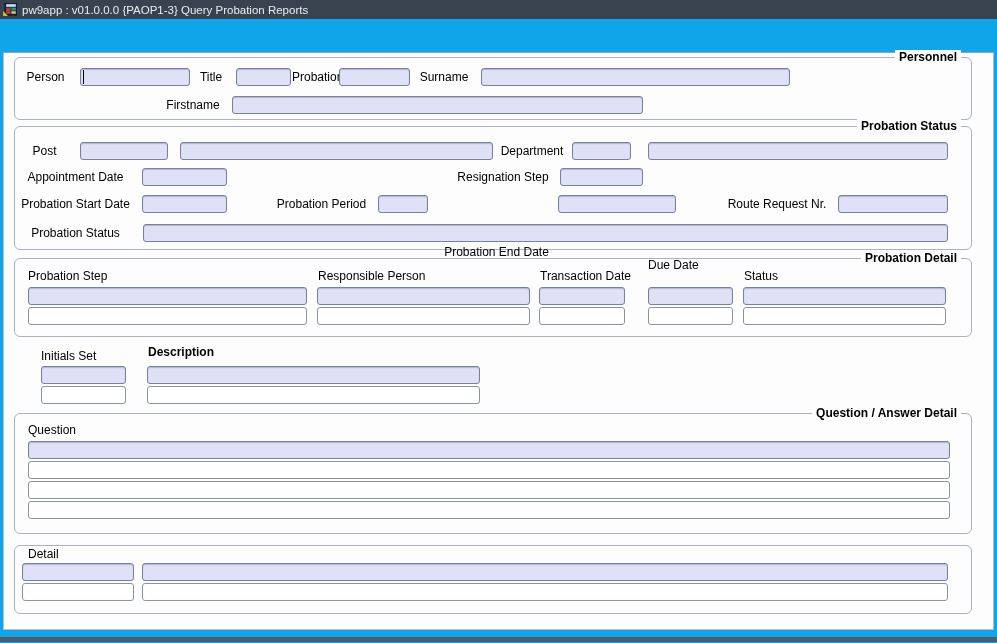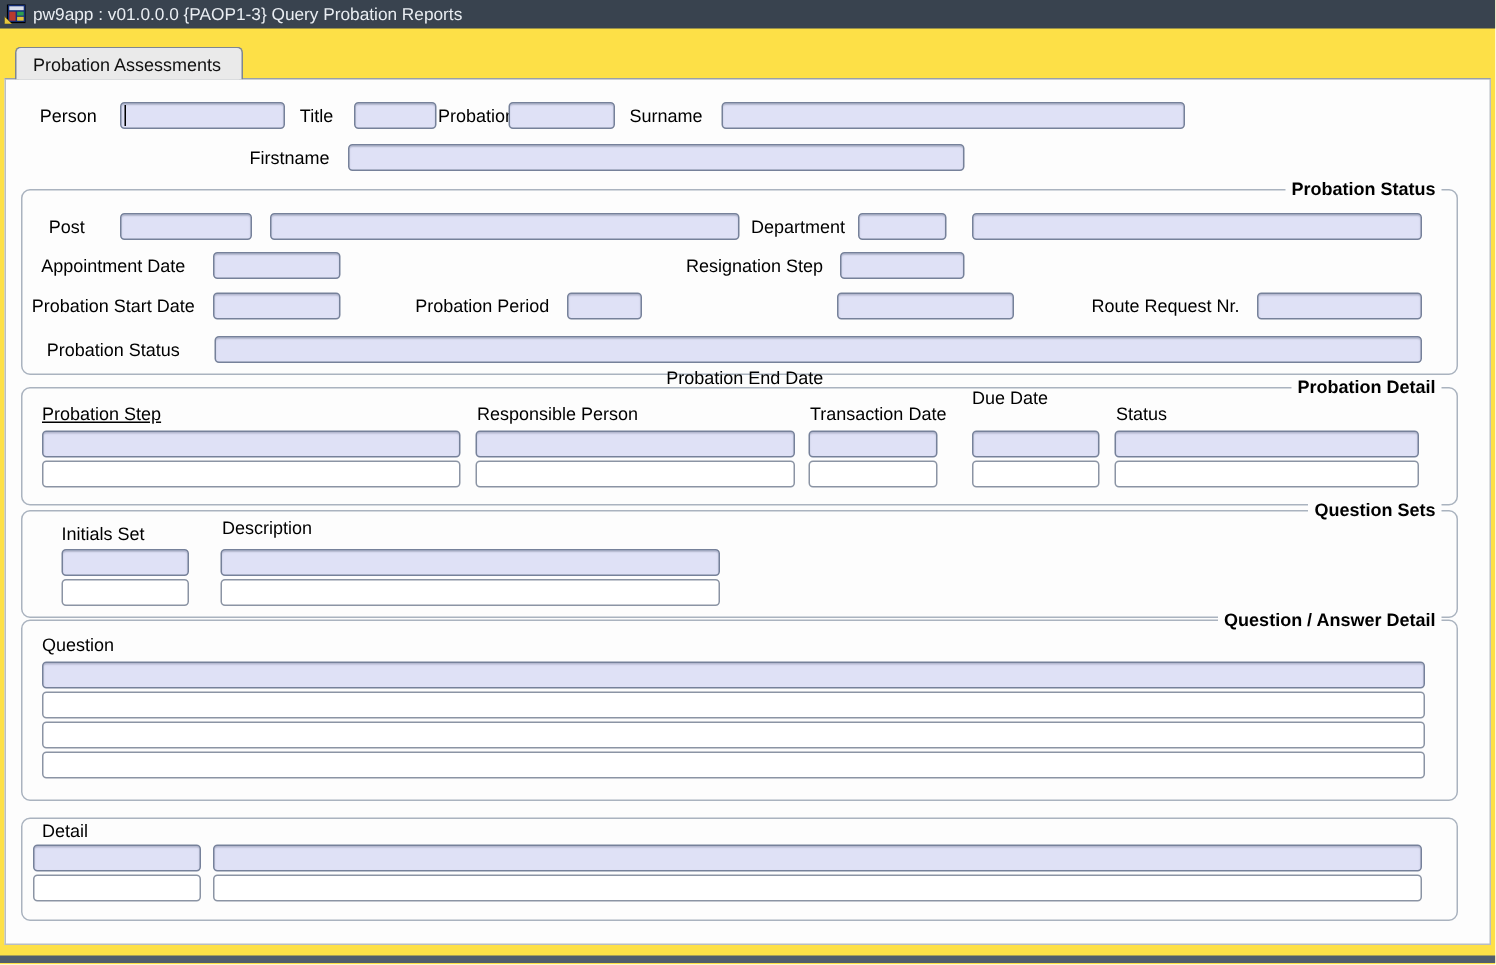--- a/index.html
+++ b/index.html
@@ -1,16 +1,16 @@
 <!DOCTYPE html>
 <html><head>
 <meta charset="utf-8">
 <style>
   html,body{margin:0;padding:0;background:#ffffff;font-family:"Liberation Sans",sans-serif;}
-  .window{position:relative;width:997px;height:643px;background:#fde047;overflow:hidden;}
+  .window{position:relative;width:997px;height:643px;background:#0ea5e9;overflow:hidden;}
   .titlebar{position:absolute;left:0;top:0;width:997px;height:19px;background:#39434f;color:#e9edf2;
             font-size:11.5px;display:flex;align-items:center;gap:5px;padding-left:3px;box-sizing:border-box;}
   .app-icon{width:14px;height:13px;display:inline-block;flex:0 0 auto;}
   .tab{position:absolute;left:10px;top:31px;width:152px;height:22px;background:#eaeaea;
        border:1px solid #7e8691;border-bottom:none;border-radius:4px 4px 0 0;font-size:12px;color:#111;
        display:flex;align-items:center;padding-left:11px;box-sizing:border-box;z-index:2;}
   .panel{position:absolute;left:3px;top:52px;width:991px;height:578px;background:#fdfdfd;
          border:1px solid #b8bdc4;border-top-color:#98a0aa;box-sizing:border-box;}
   .bottombar{position:absolute;left:0;bottom:1px;width:997px;height:5px;background:#515d6b;}
   .group{position:absolute;border:1px solid #aab3bf;border-radius:6px;}
@@ -34,26 +34,26 @@
       <rect x="2" y="0" width="12" height="12" fill="#14307e" stroke="#000" stroke-width="0.8"></rect>
       <rect x="3.2" y="1.2" width="9.6" height="2.6" fill="#d9dde9"></rect>
       <rect x="3.2" y="4.8" width="4.2" height="6" fill="#b93a2e"></rect>
       <rect x="8.4" y="4.8" width="4.4" height="2.6" fill="#2f9e4f"></rect>
       <rect x="8.4" y="8.2" width="4.4" height="2.6" fill="#e0c23a"></rect>
       <path d="M0 8 L5 13 L0 13 Z" fill="#e8c83e" stroke="#7a6a20" stroke-width="0.5"></path>
     </svg>
     <span>pw9app : v01.0.0.0 {PAOP1-3} Query Probation Reports</span>
   </div>
 
-  <div class="tab">
-    <span>Probation Assessments</span>
-  </div>
 
   <div class="panel"></div>
 
+  <div class="group" style="left:14px;top:57px;width:956px;height:61px;">
+    <span class="gtitle">Personnel</span>
+  </div>
   <span class="lbl" style="left:14px;top:68px;width:63px;">Person</span>
   <input class="f" style="left: 80px; top: 68px; width: 110px;" value="">
   <div class="caret" style="left:83px;top:70px;"></div>
   <span class="lbl" style="left:190px;top:68px;width:42px;">Title</span>
   <input class="f" style="left: 236px; top: 68px; width: 55px;" value="">
   <span class="lbl" style="left:292px;top:68px;width:42px;">Probation</span>
   <input class="f" style="left: 339px; top: 68px; width: 71px;" value="">
   <span class="lbl" style="left:412px;top:68px;width:64px;">Surname</span>
   <input class="f" style="left: 481px; top: 68px; width: 309px;" value="">
   <span class="lbl" style="left:158px;top:96px;width:70px;">Firstname</span>
@@ -82,43 +82,40 @@
   <input class="f" style="left: 558px; top: 195px; width: 118px;" value="">
   <span class="lbl" style="left:722px;top:195px;width:110px;">Route Request Nr.</span>
   <input class="f" style="left: 838px; top: 195px; width: 110px;" value="">
 
   <span class="lbl" style="left:14px;top:224px;width:123px;">Probation Status</span>
   <input class="f" style="left: 143px; top: 224px; width: 805px;" value="">
 
   <div class="group" style="left:14px;top:258px;width:956px;height:77px;">
     <span class="gtitle">Probation Detail</span>
   </div>
-  <span class="hdr" style="left:28px;top:269px;text-decoration:underline;">Probation Step</span>
+  <span class="hdr" style="left:28px;top:269px;">Probation Step</span>
   <span class="hdr" style="left:318px;top:269px;">Responsible Person</span>
   <span class="hdr" style="left:540px;top:269px;">Transaction Date</span>
   <span class="hdr" style="left:648px;top:258px;">Due Date</span>
   <span class="hdr" style="left:744px;top:269px;">Status</span>
 
   <input class="f" style="left: 28px; top: 287px; width: 279px;" value="">
   <input class="f" style="left: 317px; top: 287px; width: 213px;" value="">
   <input class="f" style="left: 539px; top: 287px; width: 86px;" value="">
   <input class="f" style="left: 648px; top: 287px; width: 85px;" value="">
   <input class="f" style="left: 743px; top: 287px; width: 203px;" value="">
 
   <input class="f fw" style="left: 28px; top: 307px; width: 279px;" value="">
   <input class="f fw" style="left: 317px; top: 307px; width: 213px;" value="">
   <input class="f fw" style="left: 539px; top: 307px; width: 86px;" value="">
   <input class="f fw" style="left: 648px; top: 307px; width: 85px;" value="">
   <input class="f fw" style="left: 743px; top: 307px; width: 203px;" value="">
 
-  <div class="group" style="left:14px;top:340px;width:956px;height:70px;">
-    <span class="gtitle">Question Sets</span>
-  </div>
   <span class="hdr" style="left:41px;top:349px;">Initials Set</span>
-  <span class="hdr" style="left:148px;top:345px;">Description</span>
+  <span class="hdr" style="left:148px;top:345px;font-weight:bold;">Description</span>
   <input class="f" style="left: 41px; top: 366px; width: 85px;" value="">
   <input class="f" style="left: 147px; top: 366px; width: 333px;" value="">
   <input class="f fw" style="left: 41px; top: 386px; width: 85px;" value="">
   <input class="f fw" style="left: 147px; top: 386px; width: 333px;" value="">
 
   <div class="group" style="left:14px;top:413px;width:956px;height:119px;">
     <span class="gtitle">Question / Answer Detail</span>
   </div>
   <span class="hdr" style="left:28px;top:423px;">Question</span>
   <input class="f" style="left: 28px; top: 441px; width: 922px;" value="">

